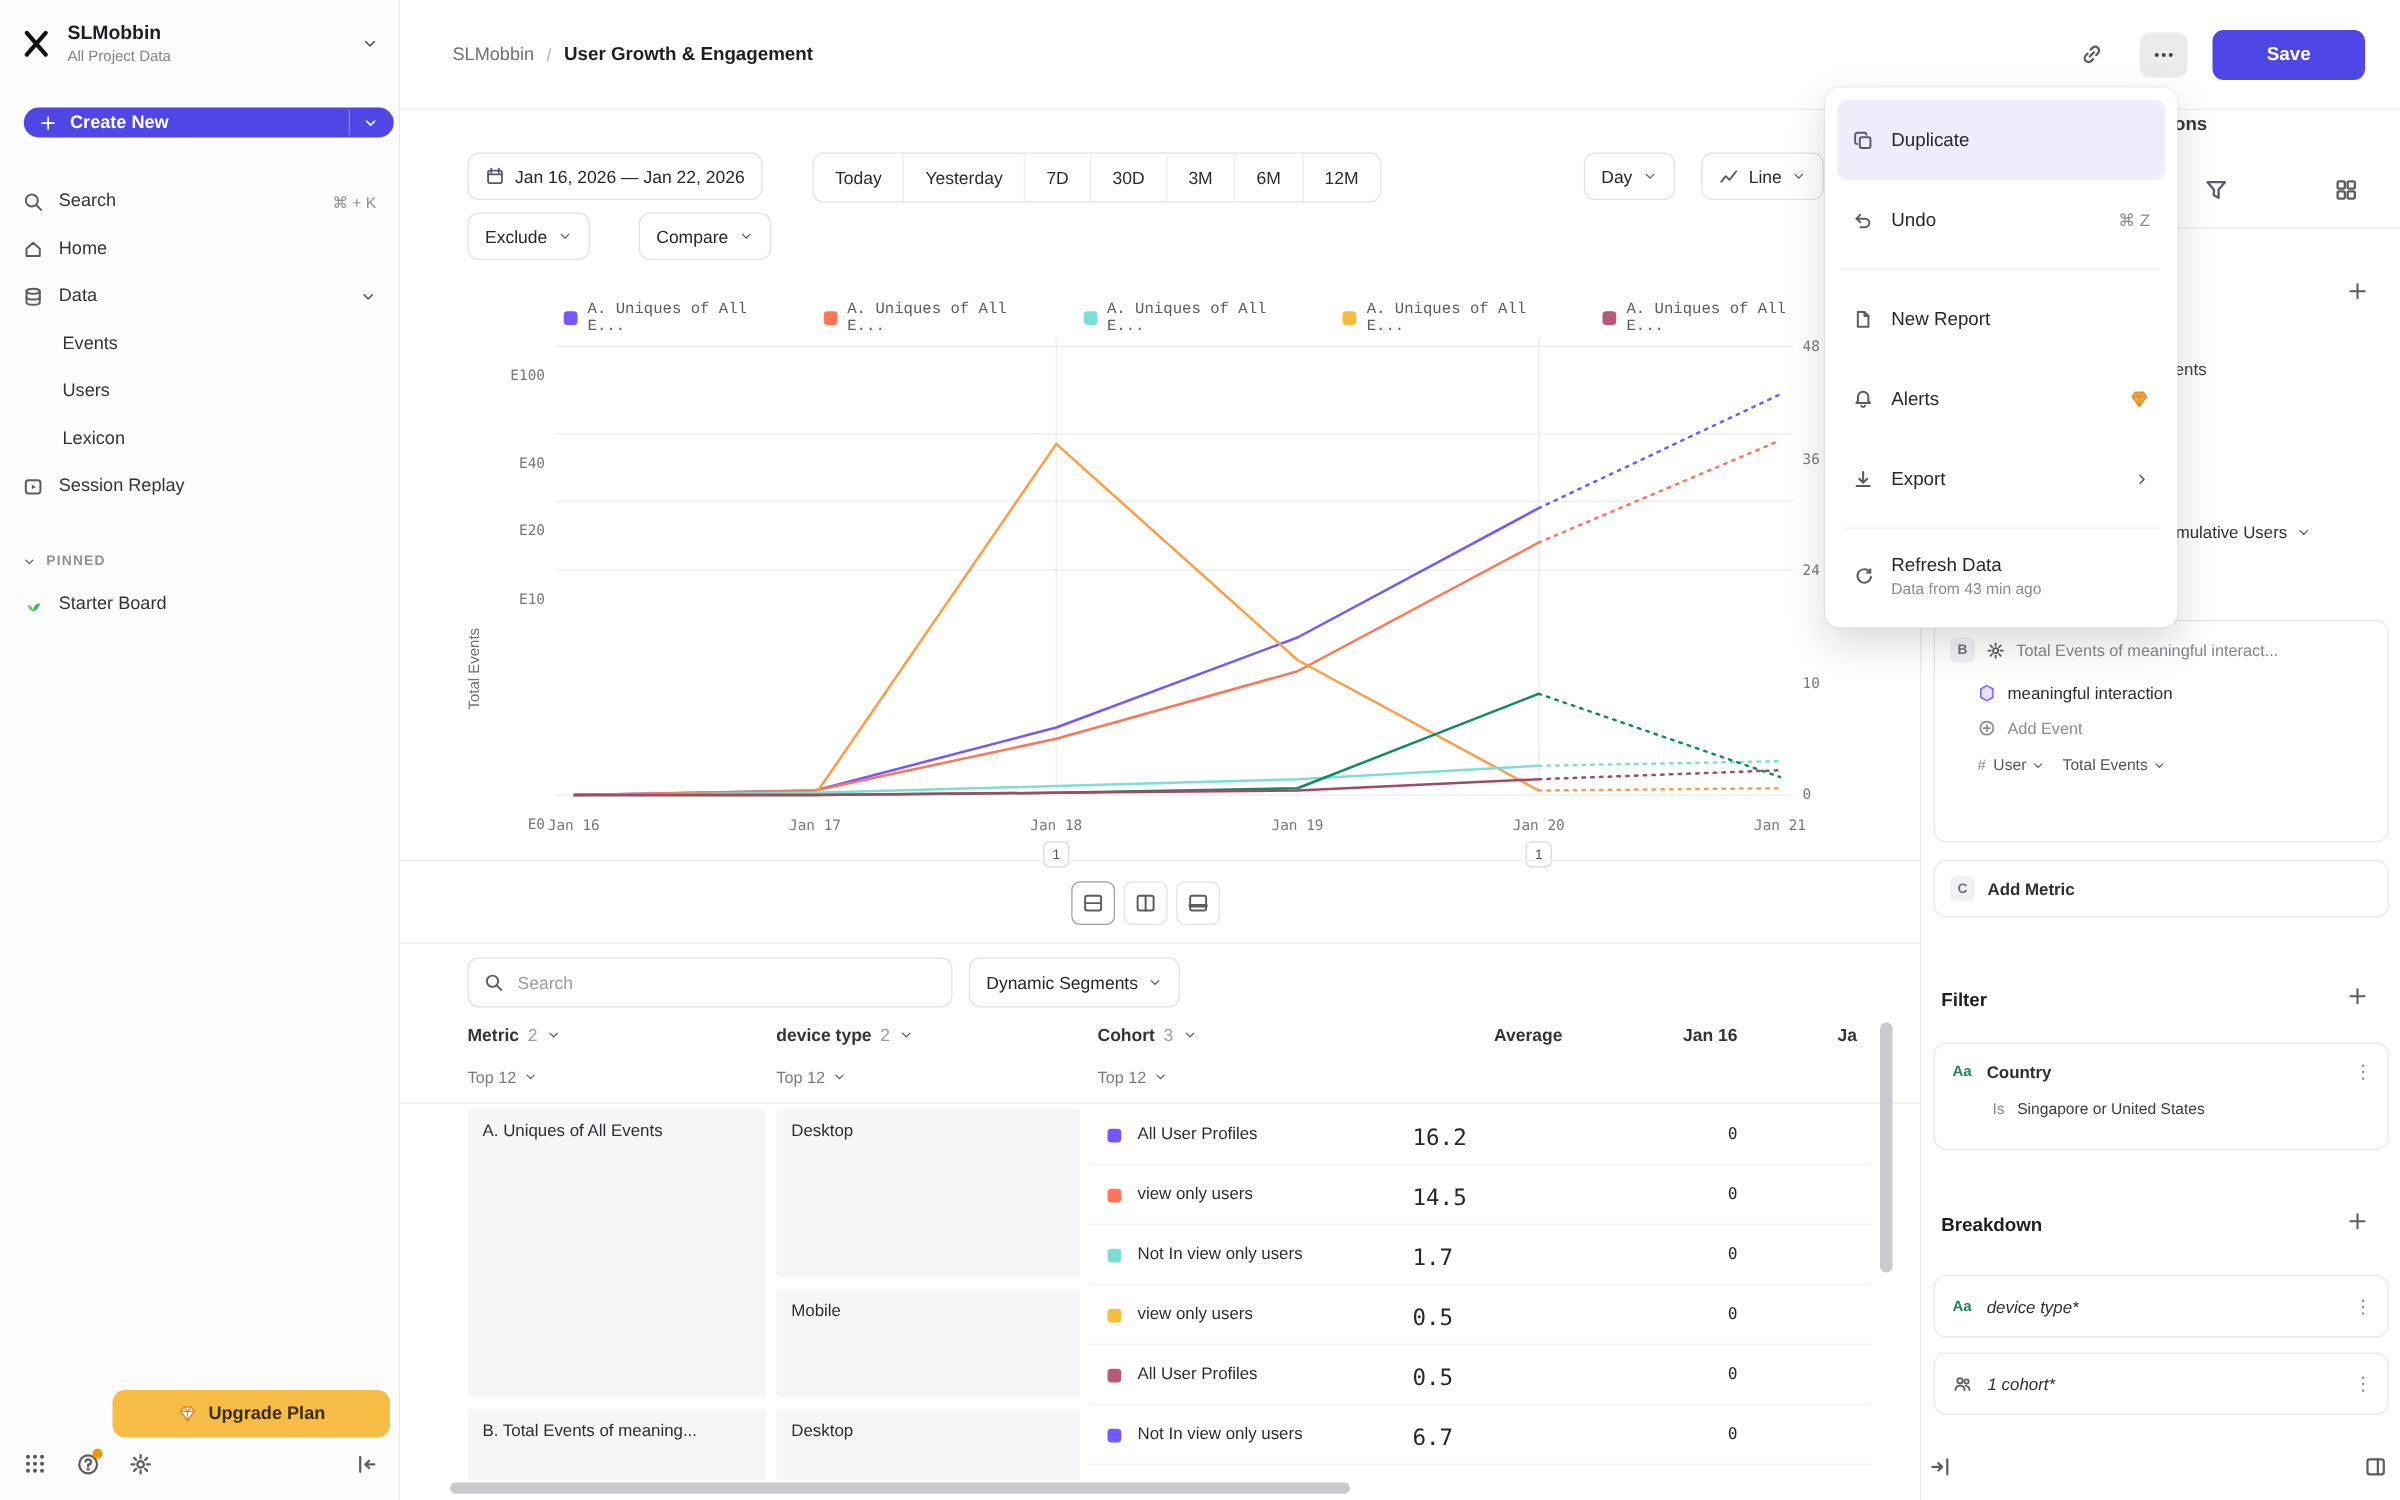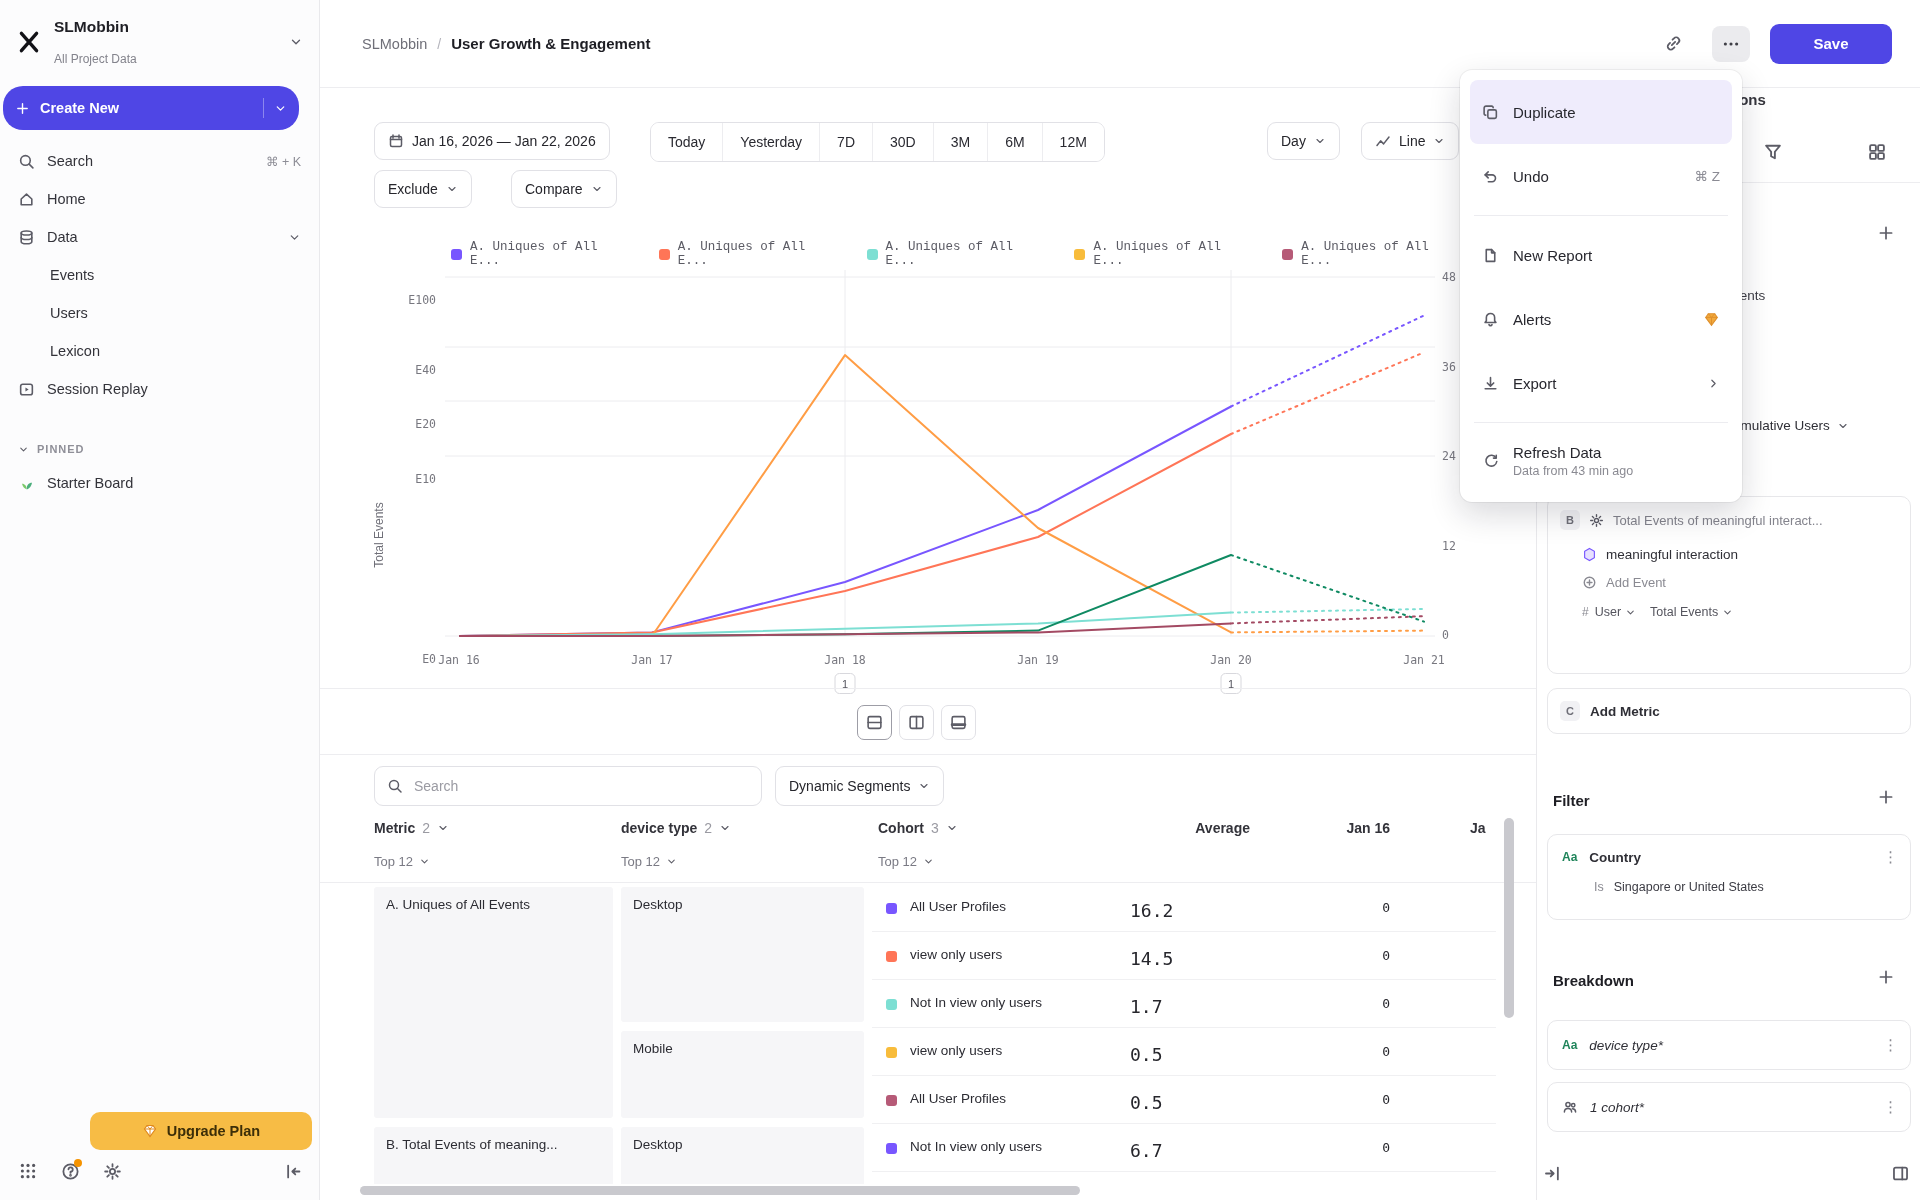--- a/index.html
+++ b/index.html
@@ -7,22 +7,22 @@
        font-family:"Liberation Sans",sans-serif;color:#26262c;}
   svg.ic{stroke:#5c5c66;fill:none;stroke-width:1.5;stroke-linecap:round;stroke-linejoin:round;}
   .abs{position:absolute;}
   .row{display:flex;align-items:center;}
   .mono{font-family:"DejaVu Sans Mono",monospace;}
 
   
   .sidebar{position:absolute;left:0;top:0;width:320px;height:1200px;background:#fcfcfd;border-right:1px solid #e9e9ec;box-sizing:border-box;}
   .ws{position:absolute;left:16px;top:18px;right:16px;display:flex;align-items:center;gap:12px;cursor:pointer;}
   .ws-name{font-size:15.5px;font-weight:700;color:#1e1e24;}
-  .ws-sub{font-size:12px;color:#83838c;margin-top:16px;}
-  .create-btn{position:absolute;left:3px;top:86px;width:296px;height:44px;background:#4f46e5;border:none;border-radius:20px;
+  .ws-sub{font-size:12px;color:#83838c;margin-top:2px;}
+  .create-btn{position:absolute;left:19px;top:86px;width:296px;height:24px;background:#4f46e5;border:none;border-radius:20px;
     display:flex;align-items:center;color:#fff;font-size:14.5px;font-weight:600;padding:0 12px;box-sizing:border-box;cursor:pointer;font-family:inherit;}
   .create-btn svg{stroke:#fff;}
   .create-sep{width:1px;height:20px;background:rgba(255,255,255,.35);margin:0 10px 0 auto;}
   .nav{position:absolute;left:0;top:142px;right:0;}
   .nitem{height:38px;display:flex;align-items:center;gap:12px;padding:0 18px;font-size:14.5px;color:#33333a;cursor:pointer;}
   .nitem .spacer{margin-left:auto;}
   .nsub{padding-left:50px;}
   .kbd{font-size:12.5px;color:#8d8d96;margin-left:auto;}
   .pinned-h{height:30px;display:flex;align-items:center;gap:8px;padding:0 18px;margin-top:26px;
     font-size:11px;font-weight:700;letter-spacing:1px;color:#8f8f98;}
@@ -349,21 +349,21 @@
     <div class="ylabel-rot">Total Events</div>
     <div id="yticks" class="abs" style="left:60px;top:182px;width:56px;height:380px">
         <div class="ytick mono" style="top: 358px;">E0</div>
         <div class="ytick mono" style="top: 178px;">E10</div>
         <div class="ytick mono" style="top: 123px;">E20</div>
         <div class="ytick mono" style="top: 69px;">E40</div>
         <div class="ytick mono" style="top: -1px;">E100</div>
       </div>
     <div id="rticks" class="abs" style="left:1122px;top:182px;width:40px;height:380px">
         <div class="rtick mono" style="top: 358px;">0</div>
-        <div class="rtick mono" style="top: 268.5px;">12</div>
+        <div class="rtick mono" style="top: 268.5px;">10</div>
         <div class="rtick mono" style="top: 179px;">24</div>
         <div class="rtick mono" style="top: 89.5px;">36</div>
         <div class="rtick mono" style="top: 0px;">48</div>
       </div>
     <div class="plot">
       <svg id="chart-svg" width="990" height="380" viewBox="0 0 990 380">
           <line x1="0" y1="366" x2="990" y2="366" class="grid-line"></line>
           <line x1="0" y1="186" x2="990" y2="186" class="grid-line"></line>
           <line x1="0" y1="131" x2="990" y2="131" class="grid-line"></line>
           <line x1="0" y1="77" x2="990" y2="77" class="grid-line"></line>

